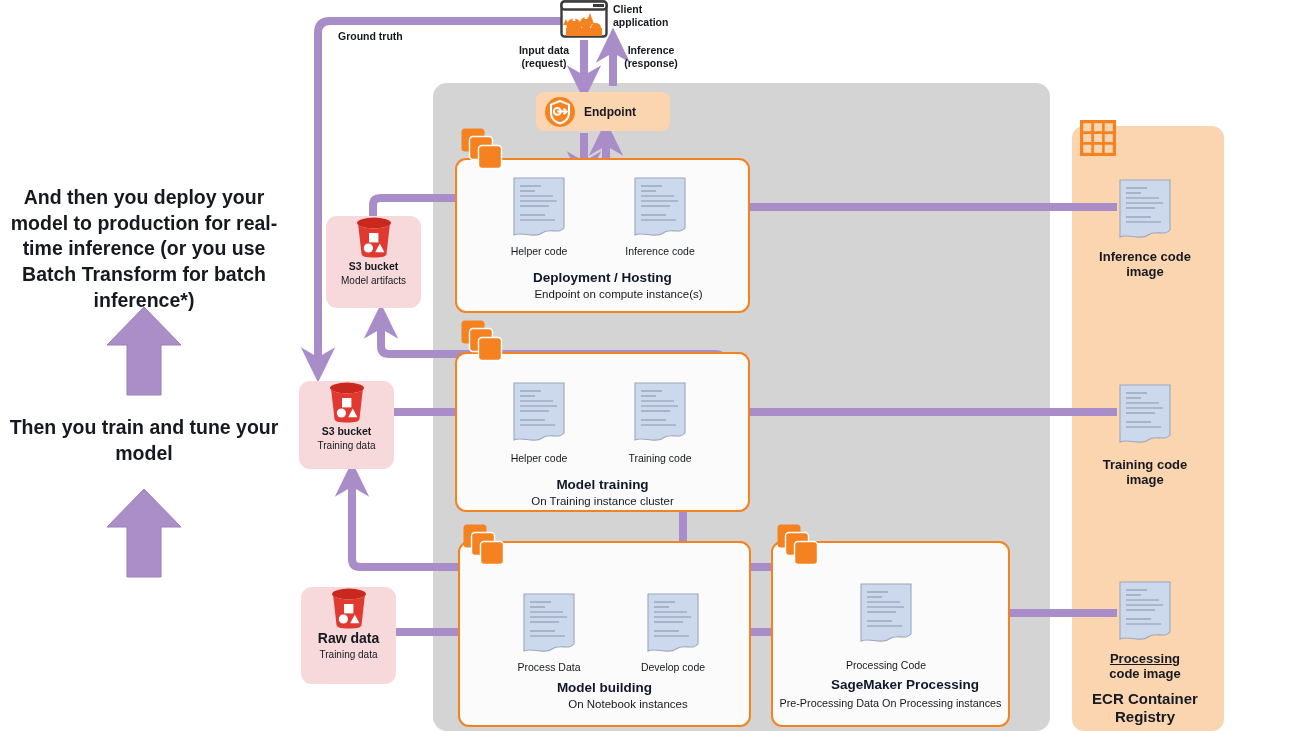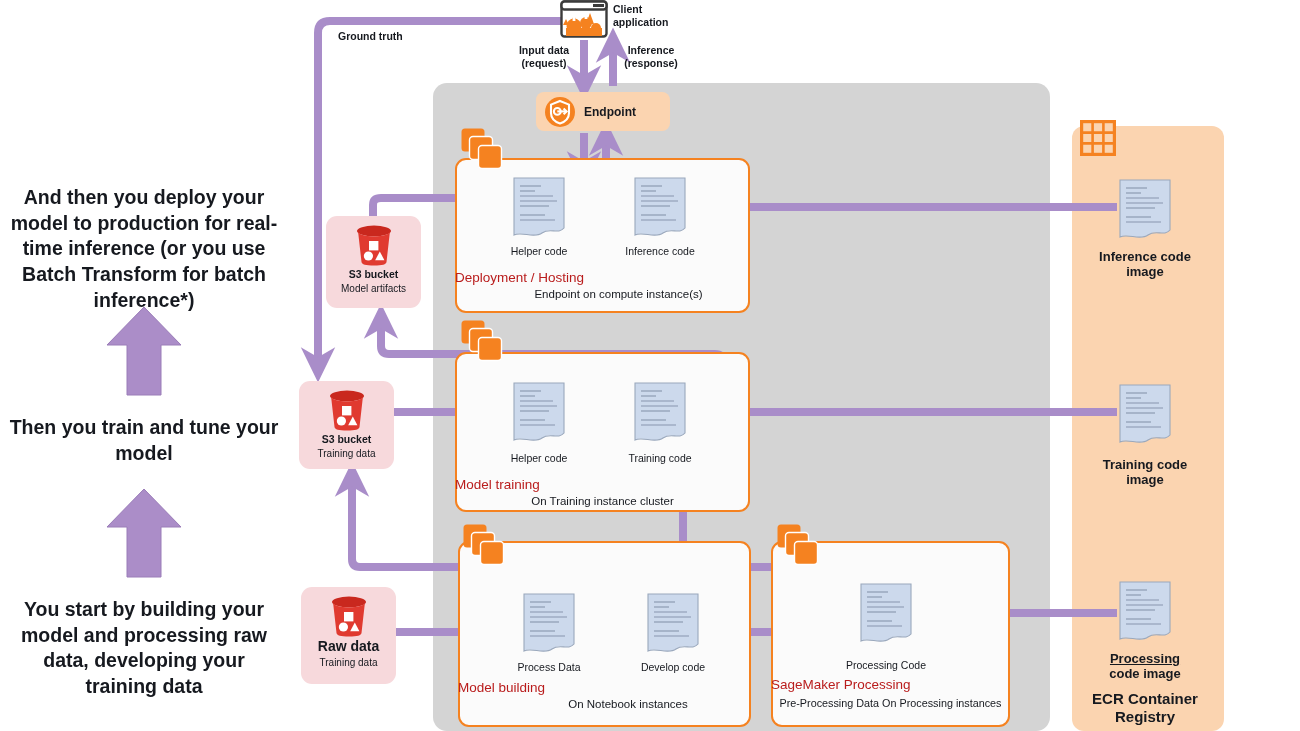--- a/index.html
+++ b/index.html
@@ -21,39 +21,39 @@
 
   
   #gray-panel{position:absolute;left:433px;top:83px;width:617px;height:648px;
               background:#d4d4d4;border-radius:14px 14px 14px 14px;}
   #ecr-panel{position:absolute;left:1072px;top:126px;width:152px;height:605px;
              background:#fbd4b0;border-radius:12px;}
 
   
   .s3card{position:absolute;background:#f7d9dc;border-radius:11px;
           display:flex;flex-direction:column;align-items:center;
-          justify-content:flex-start;padding-top:8px;box-sizing:border-box;}
+          justify-content:flex-start;box-sizing:border-box;}
   #s3-model{left:326px;top:216px;width:95px;height:92px;}
   #s3-training{left:299px;top:381px;width:95px;height:88px;}
   #s3-raw{left:301px;top:587px;width:95px;height:97px;}
   .s3-title{font-size:10.5px;font-weight:bold;margin-top:2px;color:#16191f;}
   .s3-sub{font-size:10px;margin-top:3px;color:#16191f;}
   .s3-title.big{font-size:14px;line-height:1.05;}
   .s3-sub.small{font-size:10px;}
 
   
   .groupbox{position:absolute;border:2.5px solid #f58220;border-radius:11px;
             background:#fbfbfb;box-sizing:border-box;}
   #gb-deploy{left:455px;top:158px;width:295px;height:155px;}
   #gb-train{left:455px;top:352px;width:295px;height:160px;}
   #gb-build{left:458px;top:541px;width:293px;height:186px;}
   #gb-proc{left:771px;top:541px;width:239px;height:186px;}
 
-  .gb-title{position:absolute;width:100%;font-weight:normal;
-            font-size:13.5px;color:#b91c1c;left:0;}
+  .gb-title{position:absolute;width:100%;text-align:center;font-weight:bold;
+            font-size:13.5px;color:#0f172a;left:0;}
   .gb-sub{position:absolute;width:100%;text-align:center;font-size:11.5px;
           color:#16191f;left:0;}
 
   
   #endpoint{position:absolute;left:536px;top:92px;width:134px;height:39px;
             background:#fbd4b0;border-radius:8px;display:flex;align-items:center;
             padding-left:8px;box-sizing:border-box;}
   #endpoint .lbl{font-size:12px;font-weight:bold;margin-left:8px;color:#16191f;}
 
   
@@ -132,21 +132,20 @@
   <svg class="bigarrow" id="bigarrow-1" viewBox="0 0 78 92">
     <path d="M39,2 L76,40 L56,40 L56,90 L22,90 L22,40 L2,40 Z" fill="#ab8dc8" stroke="#9a7cb8" stroke-width="1"></path>
   </svg>
 
   <div class="narrative" id="narr-train">Then you train and tune your model</div>
 
   <svg class="bigarrow" id="bigarrow-2" viewBox="0 0 78 92">
     <path d="M39,2 L76,40 L56,40 L56,90 L22,90 L22,40 L2,40 Z" fill="#ab8dc8" stroke="#9a7cb8" stroke-width="1"></path>
   </svg>
 
-  <div class="narrative" id="narr-build">You start by building your model and processing raw data, developing your training data</div>
 
   <svg id="client-app" viewBox="0 0 48 38">
     <rect x="1.5" y="1.5" width="45" height="35" rx="3" fill="#ffffff" stroke="#3b3b3b" stroke-width="2.4"></rect>
     <rect x="1.5" y="1.5" width="45" height="8" rx="3" fill="#ffffff" stroke="#3b3b3b" stroke-width="2.4"></rect>
     <rect x="33" y="4" width="11" height="3" fill="#3b3b3b"></rect>
     <g fill="#f58220">
       <circle cx="14" cy="26" r="7.5"></circle>
       <circle cx="26" cy="23" r="6"></circle>
       <circle cx="36" cy="28" r="5"></circle>
       <rect x="6" y="28" width="36" height="8"></rect>

